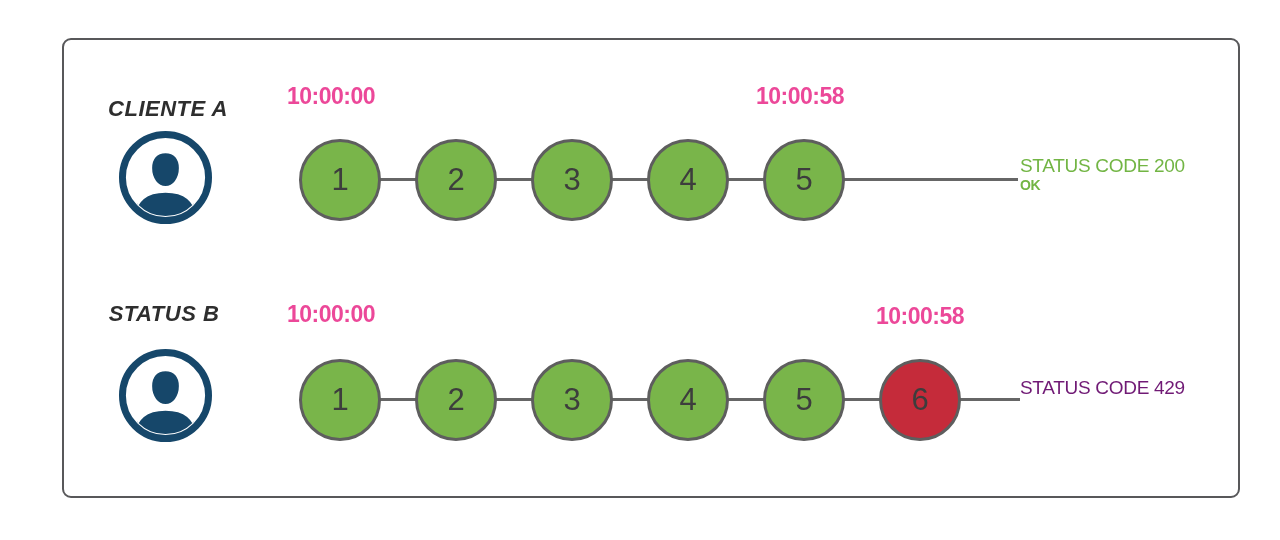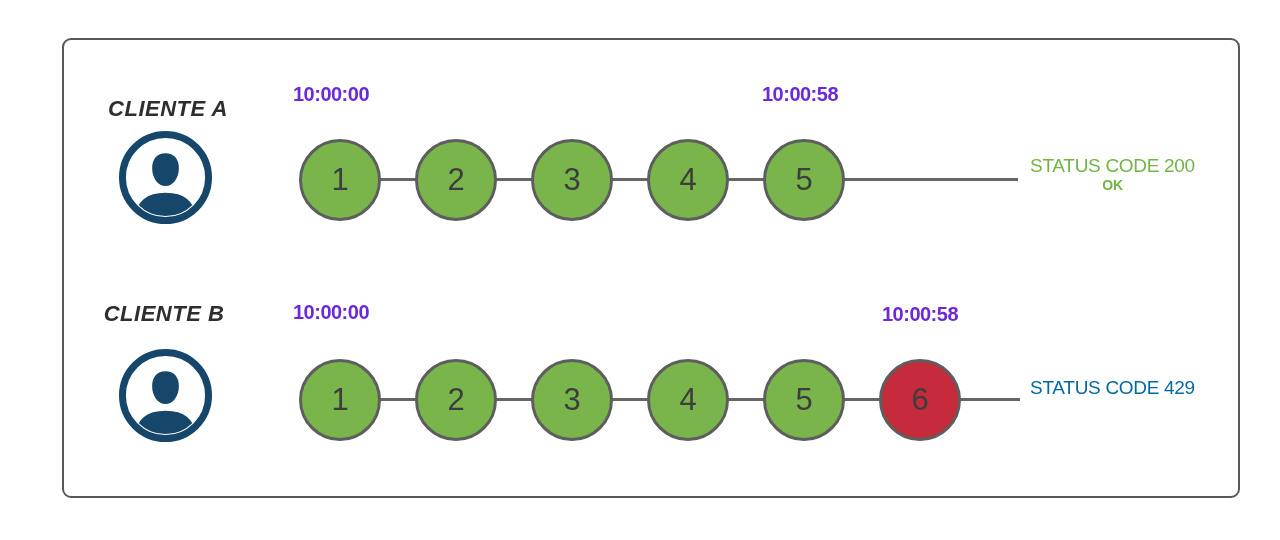--- a/index.html
+++ b/index.html
@@ -36,23 +36,23 @@
     letter-spacing: 0.5px;
     color: #2e2e2e;
   }
   .row-a .client-label { left: 88px; top: 84px; margin-top: 12px; }
   .row-b .client-label { left: 84px; top: 301px; }
 
   .timestamp {
     position: absolute;
     width: 110px;
     text-align: center;
-    font-size: 20px;
+    font-size: 23px;
     font-weight: bold;
-    color: #6d28d9;
+    color: #ec4899;
     letter-spacing: -0.5px;
   }
   .row-a .ts-start { left: 276px; top: 83px; }
   .row-a .ts-end   { left: 745px; top: 83px; }
   .row-b .ts-start { left: 276px; top: 301px; }
   .row-b .ts-end   { left: 865px; top: 303px; }
 
   .avatar {
     position: absolute;
     width: 95px;
@@ -84,28 +84,28 @@
     color: #3d3d3d;
   }
   .circle.ok { background: #79b54a; }
   .circle.rate_limited { background: #c52b3a; }
   .row-a .circle { top: 139px; }
   .row-b .circle { top: 359px; }
 
   .status-block {
     position: absolute;
     width: 185px;
-    text-align: center;
+    text-align: left;
     line-height: 1.22;
     letter-spacing: -0.3px;
   }
   .status-block .line1 { font-size: 19px; }
   .status-block .line2 { font-size: 14px; font-weight: 600; }
   .status-block.ok { color: #72b544; left: 1020px; top: 154px; }
-  .status-block.rate_limited { color: #0369a1; left: 1020px; top: 376px; }
+  .status-block.rate_limited { color: #701a75; left: 1020px; top: 376px; }
 </style>
 </head>
 <body>
 
 <div class="canvas">
   <div class="frame"></div>
 
   <div class="row-a">
     <div class="client-label">CLIENTE A</div>
     <div class="timestamp ts-start">10:00:00</div>
@@ -133,21 +133,21 @@
         <div class="circle ok" style="left: 763px;">5</div>
       </div>
 
     <div class="status-block ok">
       <div class="line1">STATUS CODE 200</div>
       <div class="line2">OK</div>
     </div>
   </div>
 
   <div class="row-b">
-    <div class="client-label">CLIENTE B</div>
+    <div class="client-label">STATUS B</div>
     <div class="timestamp ts-start">10:00:00</div>
     <div class="timestamp ts-end">10:00:58</div>
 
     <svg class="avatar" viewBox="0 0 96 96">
       <defs>
           <clipPath id="clipB">
             <circle cx="48" cy="48" r="39"></circle>
           </clipPath>
         </defs>
       <circle cx="48" cy="48" r="43.5" fill="#ffffff" stroke="#16476a" stroke-width="7"></circle>

